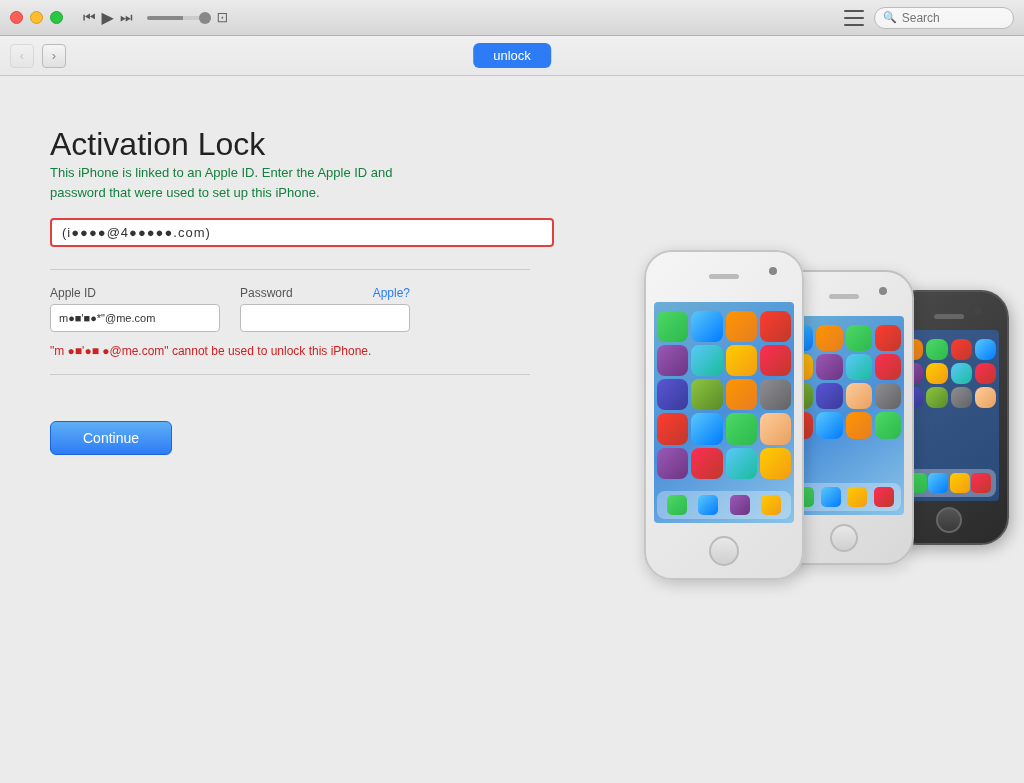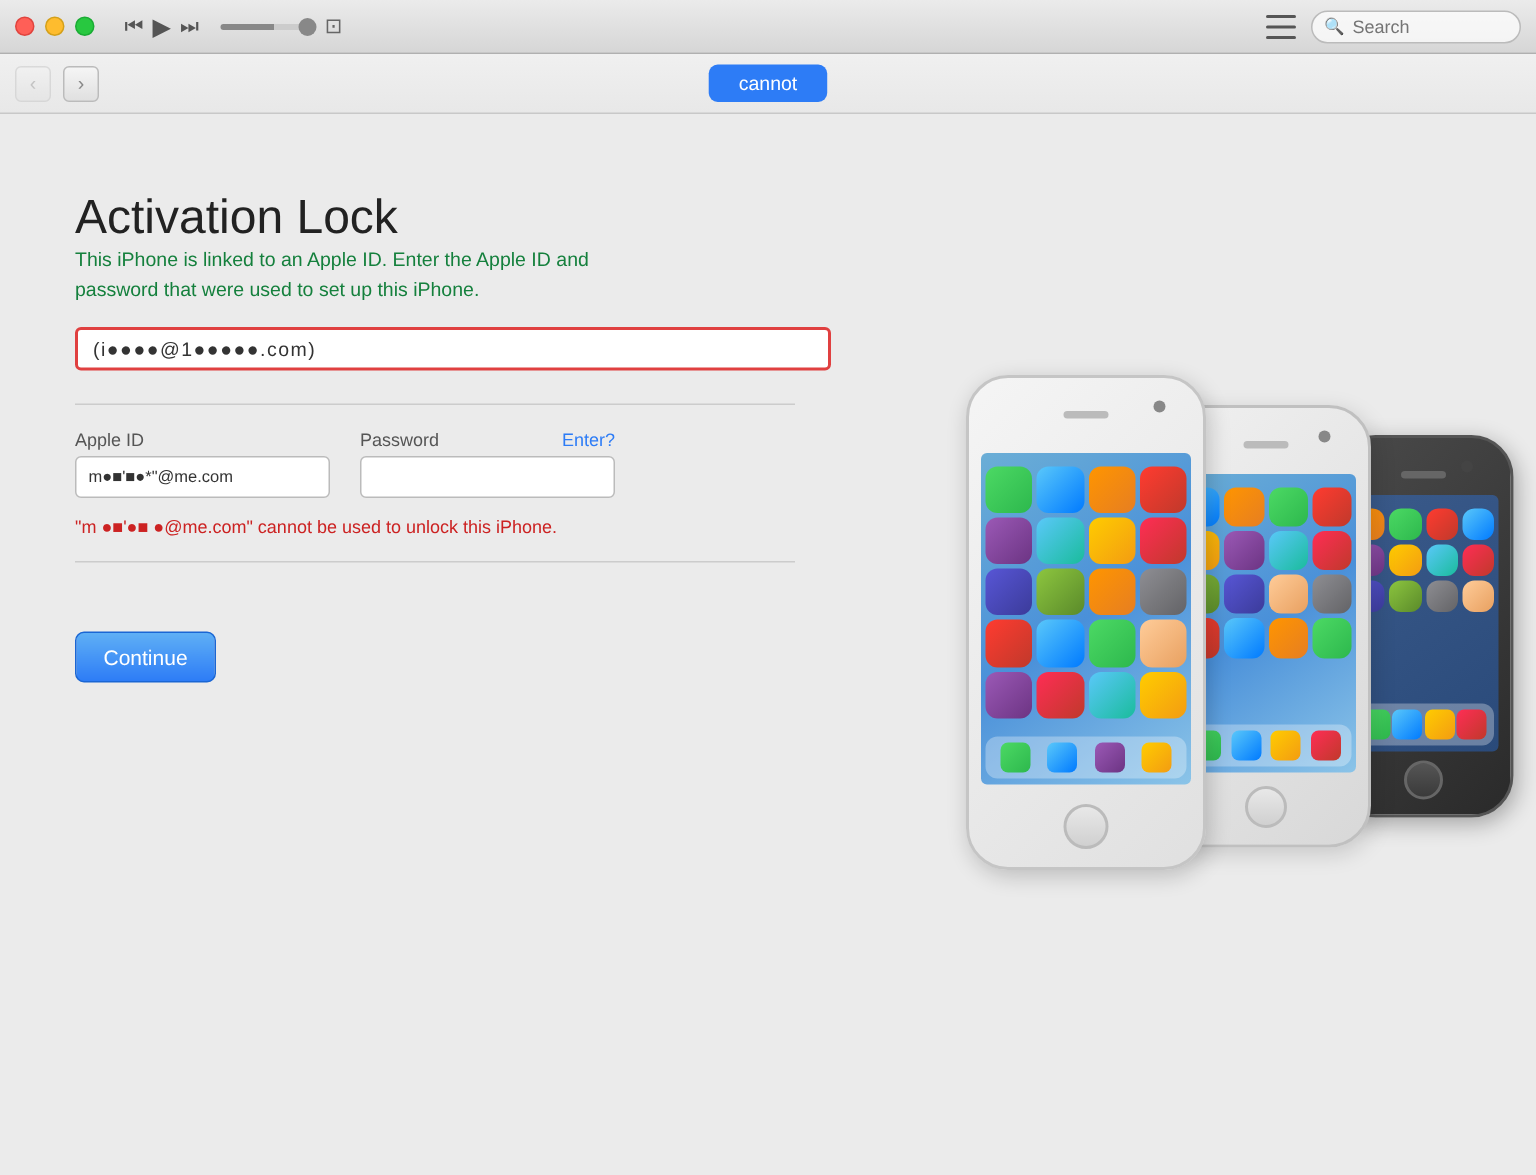--- a/index.html
+++ b/index.html
@@ -263,21 +263,21 @@
       margin-top: 4px;
       max-width: 380px;
     }
 
     .continue-btn {
       margin-top: 30px;
       background: linear-gradient(to bottom, #5faff5, #2d7cf6);
       color: white;
       border: 1px solid #1a66d4;
       border-radius: 6px;
-      padding: 8px 18px;
+      padding: 8px 32px;
       font-size: 14px;
       cursor: pointer;
       width: fit-content;
     }
 
     
     .right-panel {
       width: 420px;
       display: flex;
       align-items: center;
@@ -490,44 +490,44 @@
   </div>
 </div>
 
 <div class="toolbar">
   <div class="nav-btn disabled">
     <span>‹</span>
   </div>
   <div class="nav-btn">
     <span>›</span>
   </div>
-  <div class="iphone-tab">cannot</div>
+  <div class="iphone-tab">unlock</div>
 </div>
 
 <div class="main-content">
 
   <div class="left-panel">
     <h1 class="activation-title">Activation Lock</h1>
     <p class="activation-desc">This iPhone is linked to an Apple ID. Enter the Apple ID and password that were used to set up this iPhone.</p>
 
-    <div class="email-display-box">(i●●●●@1●●●●●.com)</div>
+    <div class="email-display-box">(i●●●●@4●●●●●.com)</div>
 
 
     <div class="divider"></div>
 
     <div class="form-section">
       <div class="form-fields-row">
         <div class="form-field">
           <label class="field-label">Apple ID</label>
           <input type="text" class="field-input" value="m●■'■●*&quot;@me.com" style="font-size: 11px; color: rgb(51, 51, 51);">
         </div>
         <div class="form-field">
           <div style="display:flex;justify-content:space-between;align-items:center;width:170px;">
             <label class="field-label">Password</label>
-            <a class="forgot-link" style="margin-top:0;margin-left:0;">Enter?</a>
+            <a class="forgot-link" style="margin-top:0;margin-left:0;">Apple?</a>
           </div>
           <input type="password" class="field-input password-field" style="">
         </div>
       </div>
 
       <p class="error-text">"m ●■'●■ ●@me.com" cannot be used to unlock this iPhone.</p>
     </div>
 
     <div class="divider"></div>
 

